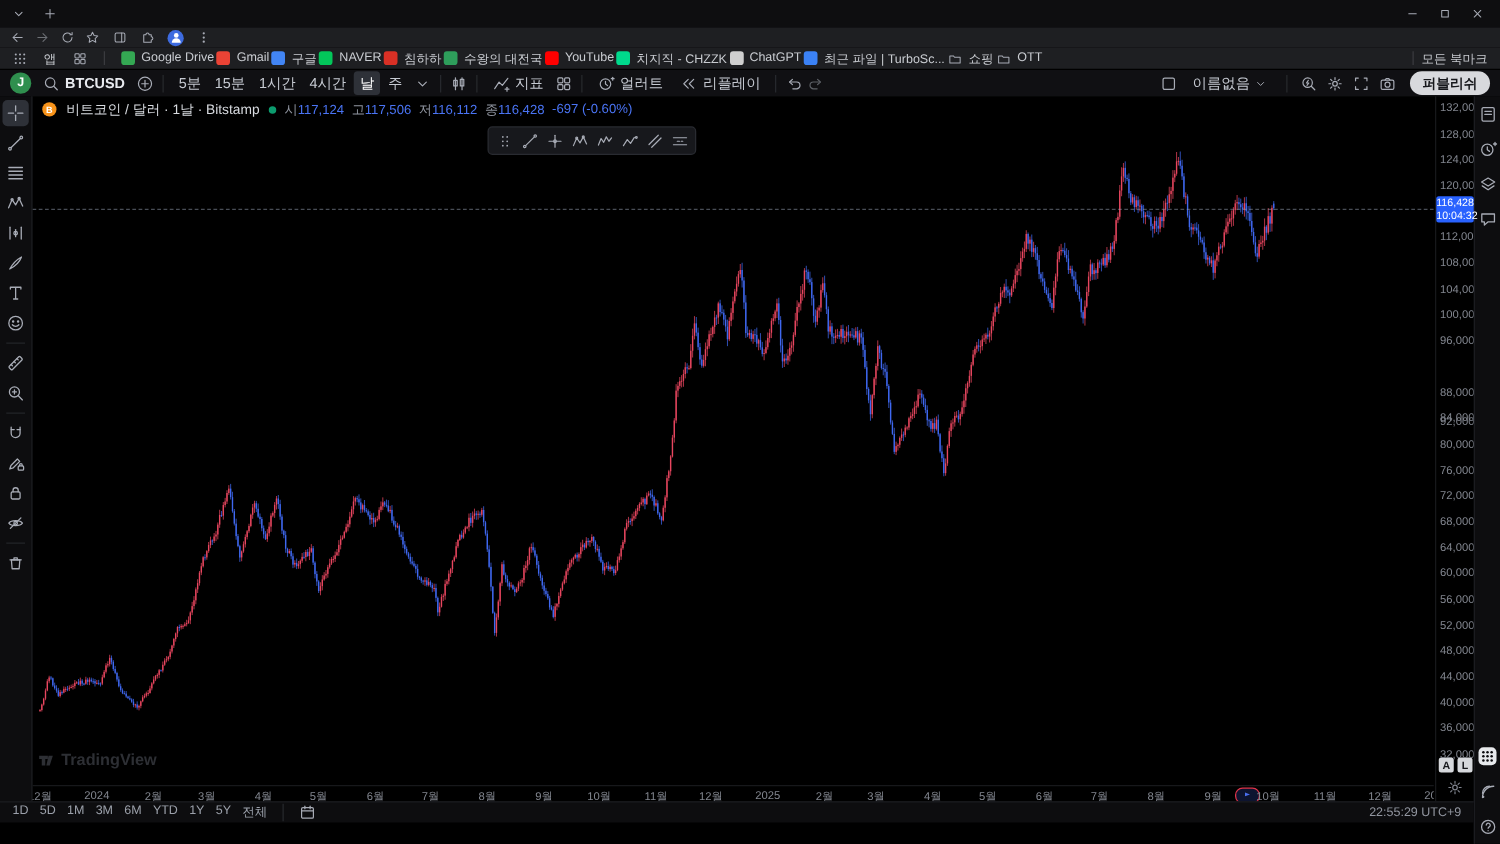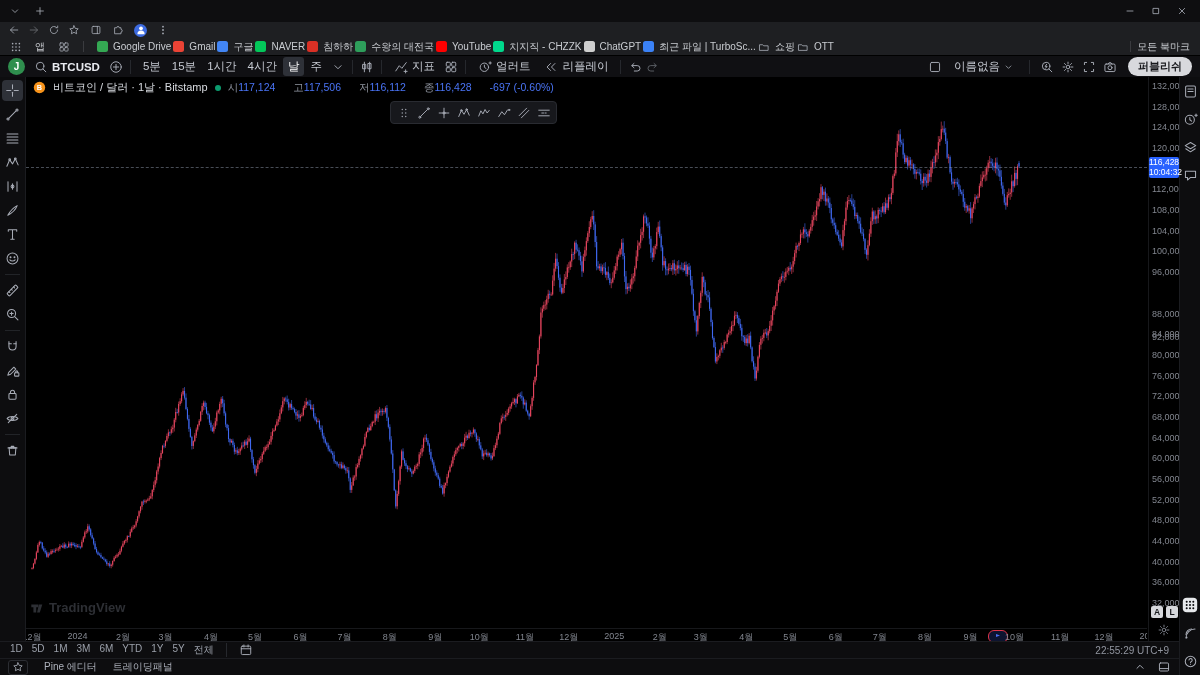--- a/index.html
+++ b/index.html
@@ -35,21 +35,21 @@
   .hdr-right{margin-left:auto;display:flex;align-items:center;gap:7px;}
   
   .stage{position:absolute;top:77px;left:0;width:1200px;height:598px;background:#000;}
   .left-toolbar{position:absolute;left:0;top:0;width:25px;height:564px;background:#0d0d0f;border-right:1px solid #1b1c20;display:flex;flex-direction:column;align-items:center;padding-top:3px;gap:3px;}
   .tool{width:21px;height:21px;border-radius:4px;display:flex;align-items:center;justify-content:center;color:#9aa0aa;}
   .tool.active{background:#2e3138;color:#e4e7ec;}
   .hsep{width:15px;height:1px;background:#222428;margin:2px 0;}
   .chart-area{position:absolute;left:26px;top:0;width:1121px;height:551px;overflow:hidden;}
   .legend{position:absolute;left:7px;top:3px;display:flex;align-items:center;gap:7px;font-size:11px;color:#d8dbe0;z-index:5;white-space:nowrap;}
   .market-dot{width:6px;height:6px;border-radius:50%;background:#0c9b6e;}
-  .ohlc{display:flex;gap:18px;font-size:10.5px;}
+  .ohlc{display:flex;gap:6px;font-size:10.5px;}
   .ohlc .lb{color:#9095a0;}
   .ohlc .val{color:#4a74f5;}
   .float-toolbar{position:absolute;left:364px;top:24px;height:21px;background:#17181c;border:1px solid #292b31;border-radius:4px;display:flex;align-items:center;padding:0 3px;gap:1px;box-shadow:0 2px 7px rgba(0,0,0,.6);z-index:6;}
   .float-toolbar .tool{width:19px;height:17px;}
   .priceline{position:absolute;left:0;right:0;border-top:1px dashed rgba(160,170,190,.45);z-index:2;}
   .watermark{position:absolute;left:4px;top:523px;display:flex;align-items:center;gap:5px;color:#2d2f34;font-size:13px;font-weight:bold;z-index:4;}
   .time-axis{position:absolute;left:26px;top:551px;width:1121px;height:13px;border-top:1px solid #17181b;font-size:9px;color:#82868f;overflow:hidden;}
   .xlab{position:absolute;top:2px;transform:translateX(-50%);white-space:nowrap;}
   .event-badge{position:absolute;left:962px;top:1px;width:18px;height:11px;border:1.5px solid #e0344a;border-radius:6px;background:#0d1430;display:flex;align-items:center;justify-content:center;}
   .price-axis{position:absolute;left:1148px;top:0;width:30px;height:564px;border-left:1px solid #17181b;font-size:9px;color:#82868f;}
@@ -2239,39 +2239,13 @@
             <rect x="2.6" y="3.6" width="10.8" height="9.6" rx="1.2"></rect>
             <line x1="2.6" y1="6.6" x2="13.4" y2="6.6"></line>
             <line x1="5.6" y1="2.2" x2="5.6" y2="4.6"></line>
             <line x1="10.4" y1="2.2" x2="10.4" y2="4.6"></line>
           </g>
         </svg>
       </span>
     <span class="clock">22:55:29 UTC+9</span>
   </div>
 
-  <div class="status-row">
-    <span class="star-box">
-        <span class="ico" style="width:12px">
-          <svg viewBox="0 0 16 16" width="14" height="14">
-            <path d="M8 2.4 L9.7 5.9 13.6 6.4 10.8 9.1 11.5 13 8 11.1 4.5 13 5.2 9.1 2.4 6.4 6.3 5.9 Z" fill="none" stroke="currentColor" stroke-width="1.1" stroke-linecap="round" stroke-linejoin="round"></path>
-          </svg>
-        </span>
-      </span>
-    <span>Pine 에디터</span>
-    <span>트레이딩패널</span>
-    <span class="status-right">
-      <span class="ico">
-          <svg viewBox="0 0 16 16" width="14" height="14">
-            <path d="M4.5 9.5 L8 6 L11.5 9.5" fill="none" stroke="currentColor" stroke-width="1.1" stroke-linecap="round" stroke-linejoin="round"></path>
-          </svg>
-        </span>
-      <span class="ico">
-          <svg viewBox="0 0 16 16" width="14" height="14">
-            <g fill="none" stroke="currentColor" stroke-width="1.1" stroke-linecap="round" stroke-linejoin="round">
-              <rect x="2.8" y="3.4" width="10.4" height="9.2" rx="1.2"></rect>
-              <line x1="2.8" y1="9.8" x2="13.2" y2="9.8"></line>
-            </g>
-          </svg>
-        </span>
-    </span>
-  </div>
 </div>
 
 </body></html>

